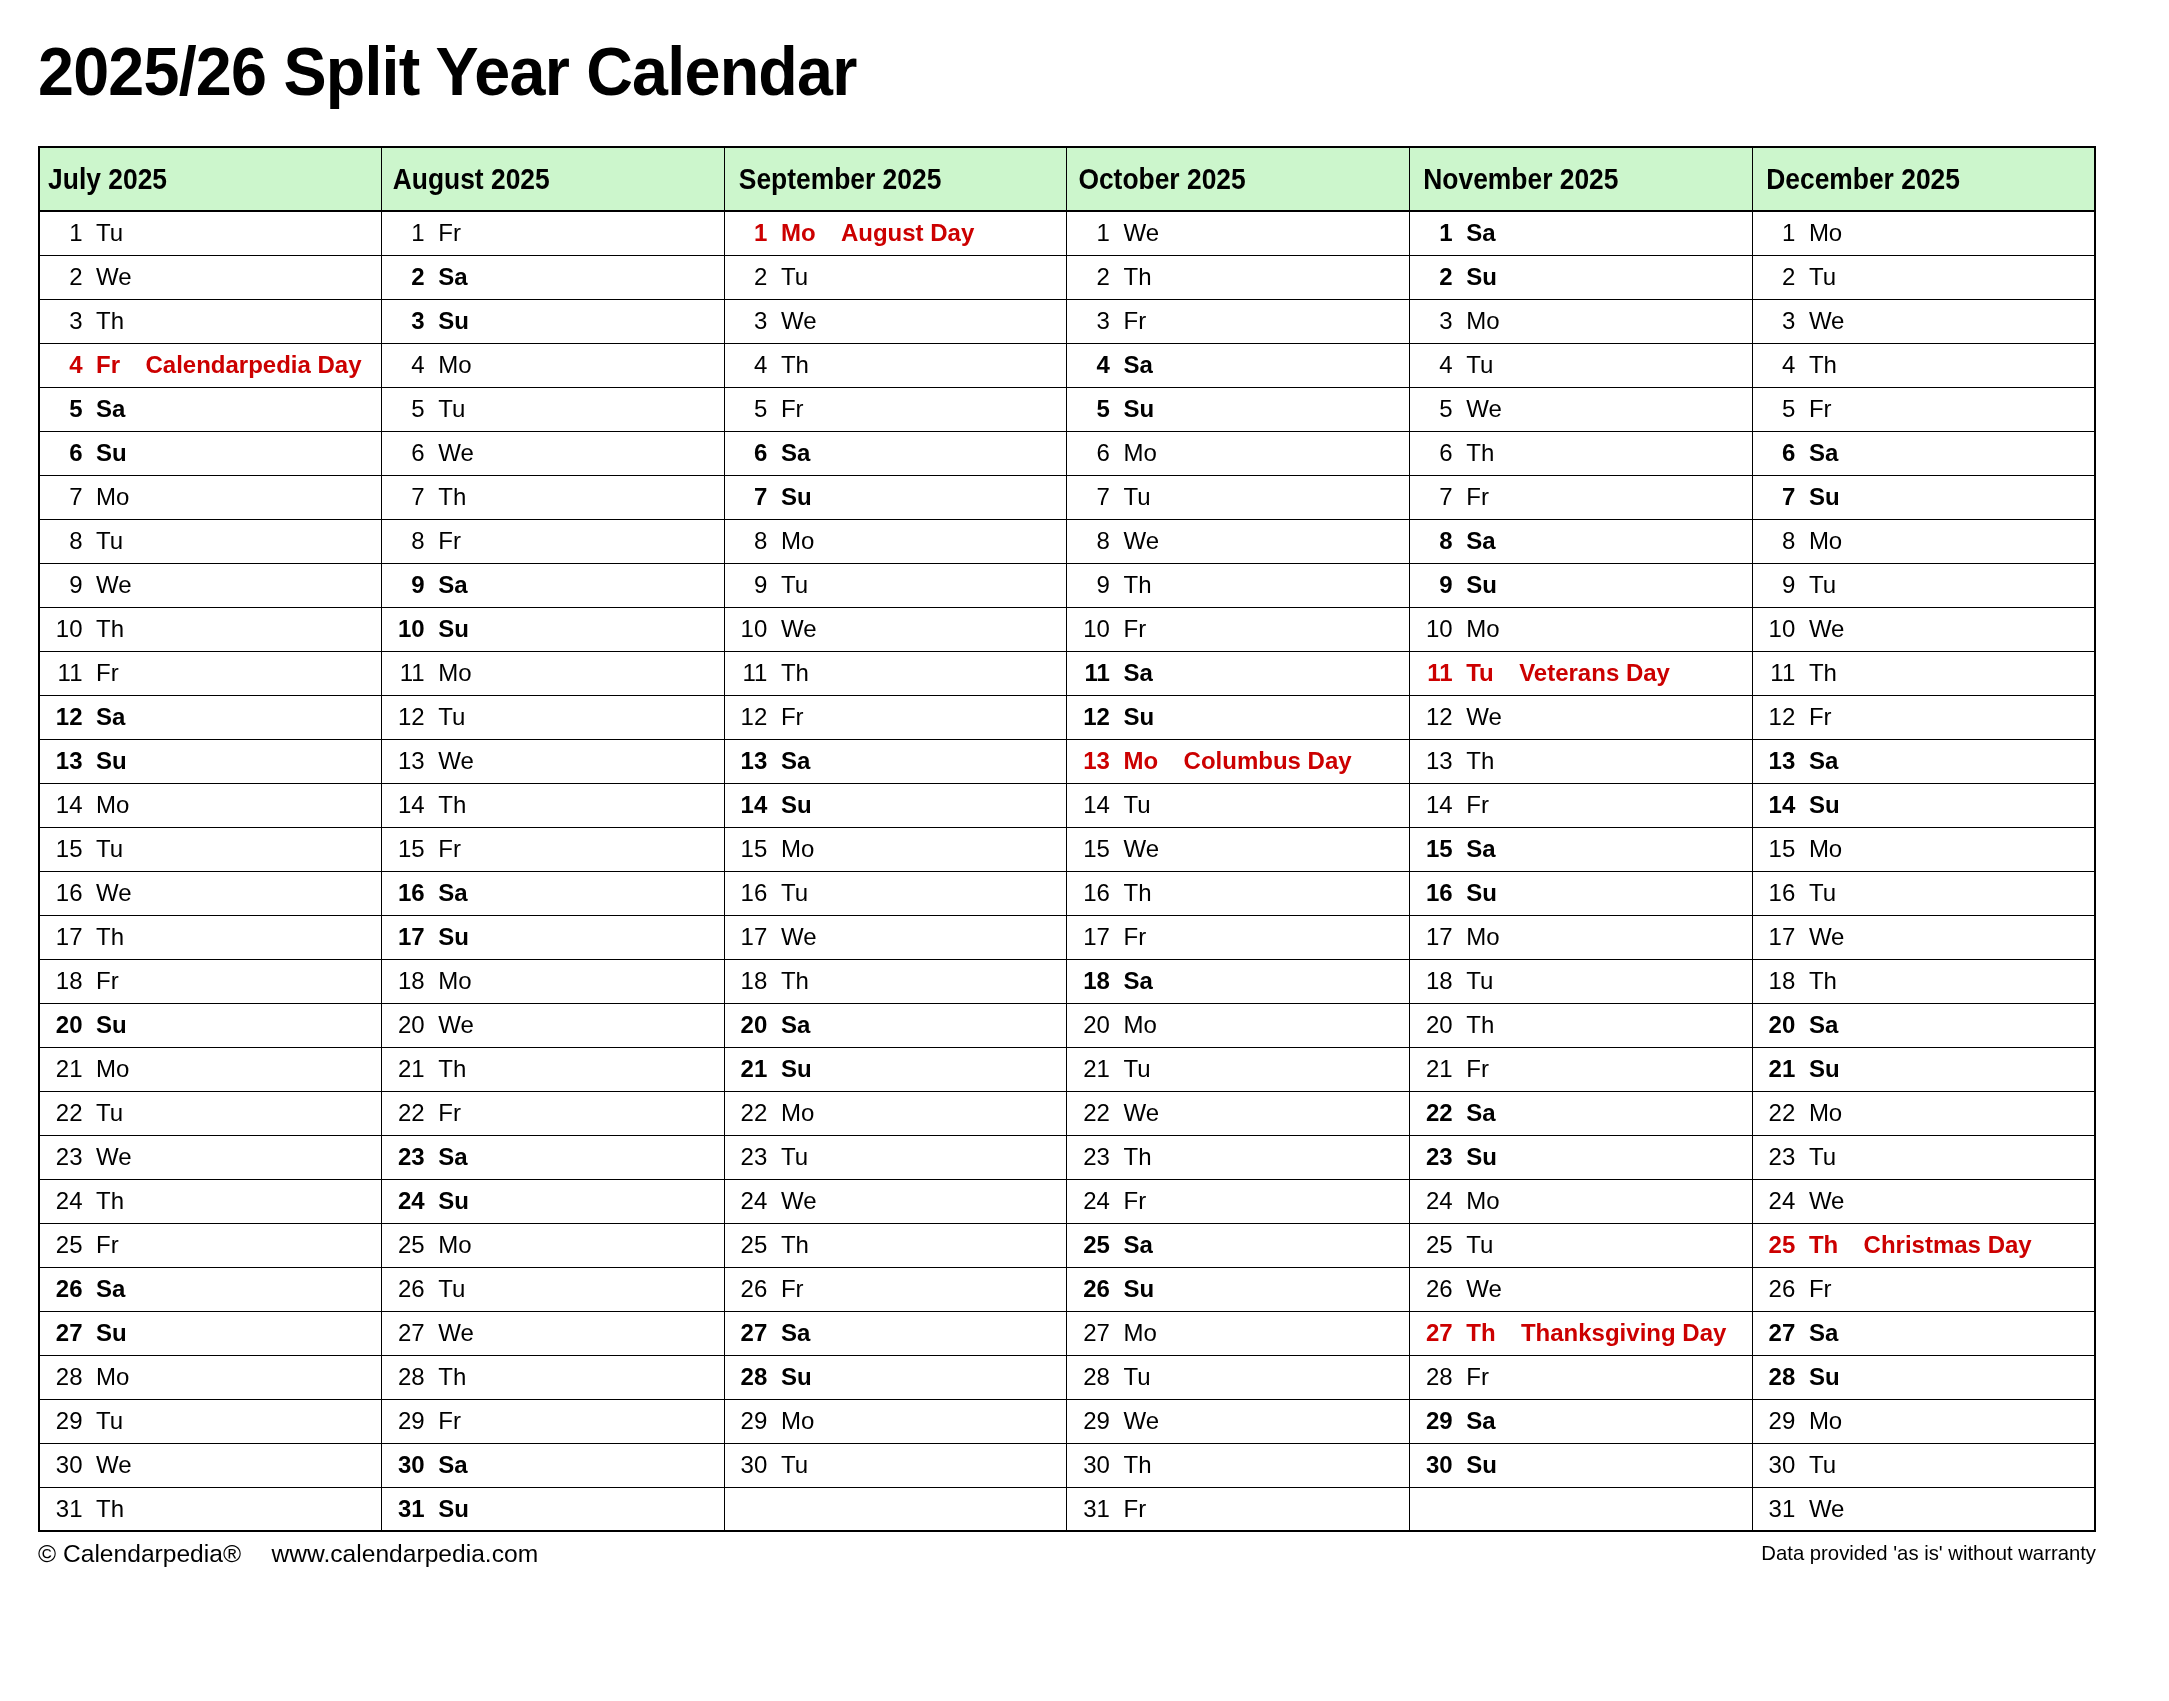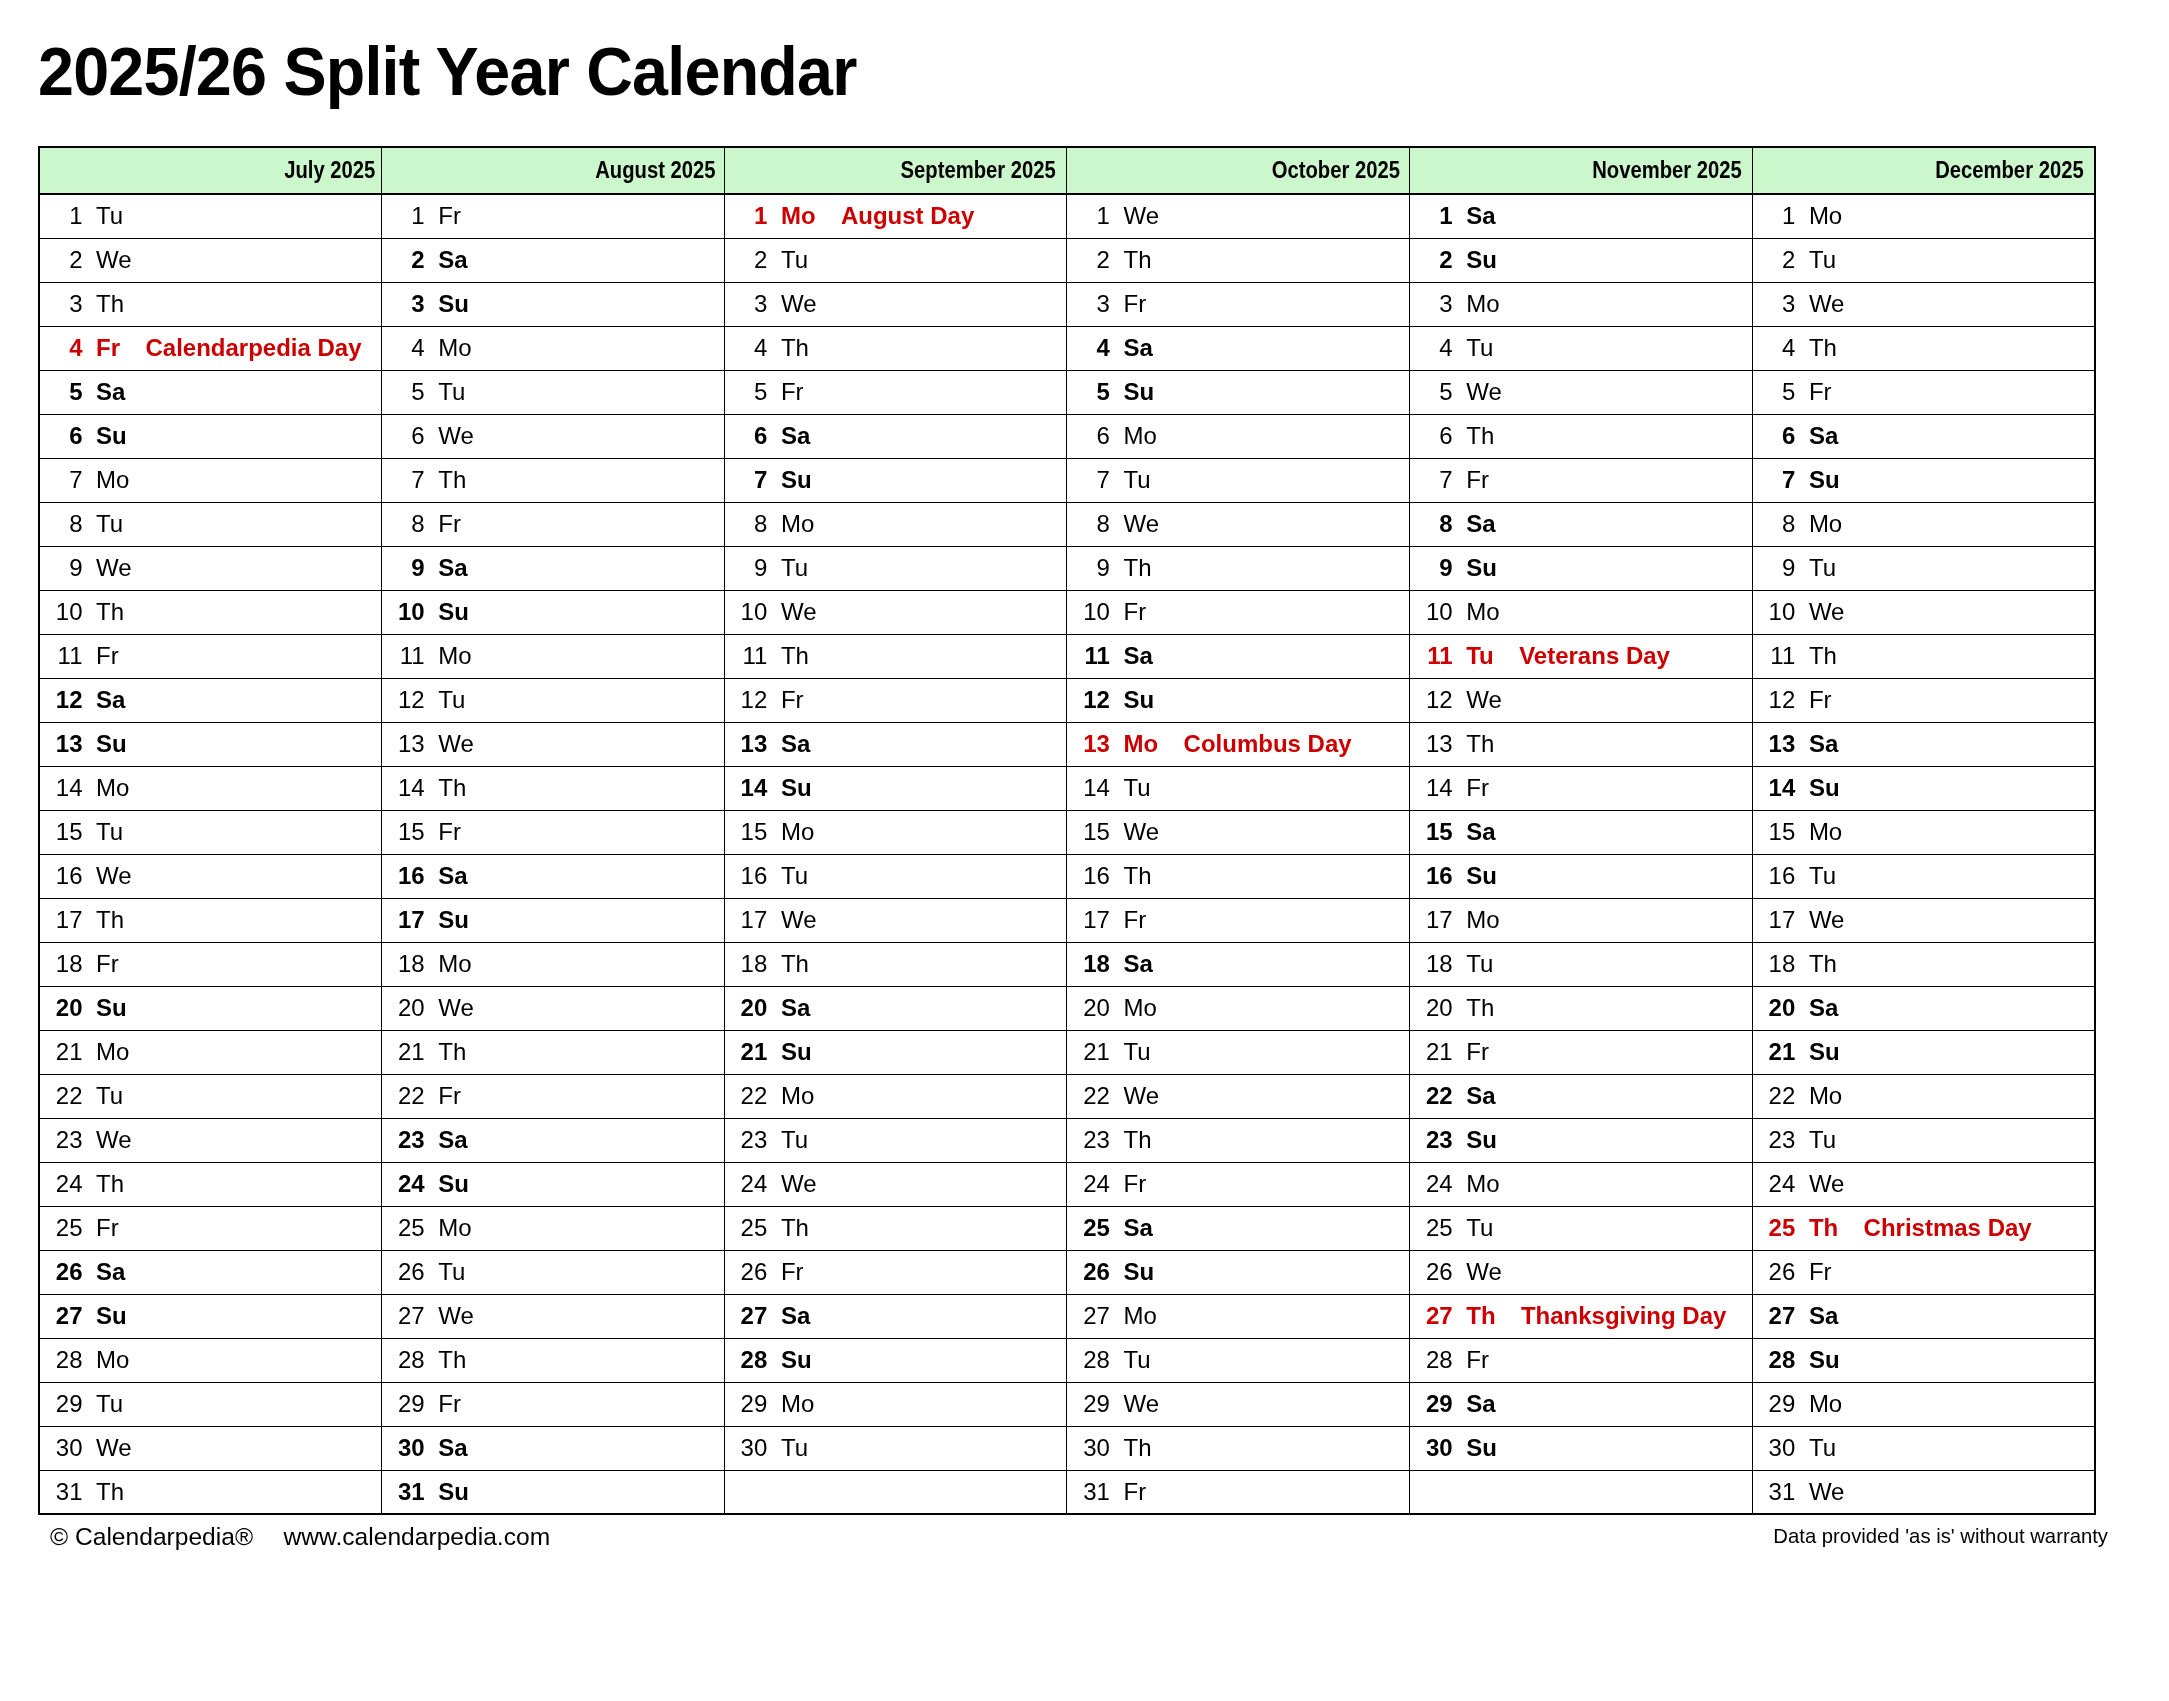--- a/index.html
+++ b/index.html
@@ -23,39 +23,39 @@
   .logo .brand{font-size:44px;white-space:nowrap;}
   .logo .brand .red{color:var(--brand-red);font-weight:bold;font-style:italic;}
   .logo .tagline{font-size:25.4px;margin-top:2.5px;white-space:nowrap;}
 
   table.cal{
     border-collapse:collapse;table-layout:fixed;width:2058px;margin-top:24px;
     border:2.5px solid #000;
   }
   table.cal th{
     background:var(--header-bg);border:1.7px solid #000;border-bottom:2.5px solid #000;
-    height:47px;font-size:23px;font-weight:bold;text-align:right;vertical-align:middle;
+    height:64px;font-size:30px;font-weight:bold;text-align:left;vertical-align:middle;
     padding:0;white-space:nowrap;
   }
   table.cal th .condensed{display:inline-block;transform:scaleX(0.88);transform-origin:center;}
   table.cal td{
     border:1.7px solid #000;height:44px;font-size:24px;vertical-align:middle;
     padding:0 0 0 8.5px;white-space:nowrap;overflow:hidden;background:#fff;
   }
   td .num{display:inline-block;width:34px;text-align:right;}
   td .dow{display:inline-block;margin-left:13.6px;}
   td .hname{display:inline-block;margin-left:25.4px;font-weight:bold;}
   td.sa{background:var(--saturday-bg);}
   td.su{background:var(--sunday-bg);}
   td.sa .num,td.sa .dow,td.su .num,td.su .dow{font-weight:bold;}
   td.hol{background:var(--holiday-bg);color:var(--holiday-text);}
   td.hol .num,td.hol .dow{font-weight:bold;}
   td.empty{background:var(--empty-bg);}
 
-  .footer{width:2058px;display:flex;justify-content:space-between;align-items:flex-start;margin-top:7.6px;margin-left:12px;}
+  .footer{width:2058px;display:flex;justify-content:space-between;align-items:flex-start;margin-top:7.6px;}
   .footer-left{font-size:24.6px;}
   .footer-left .gap{display:inline-block;width:30.5px;}
   .footer-right{font-size:20.3px;padding-top:2.5px;}
 </style>
 </head>
 <body>
 
 <div class="page">
 
   <div class="topbar">

